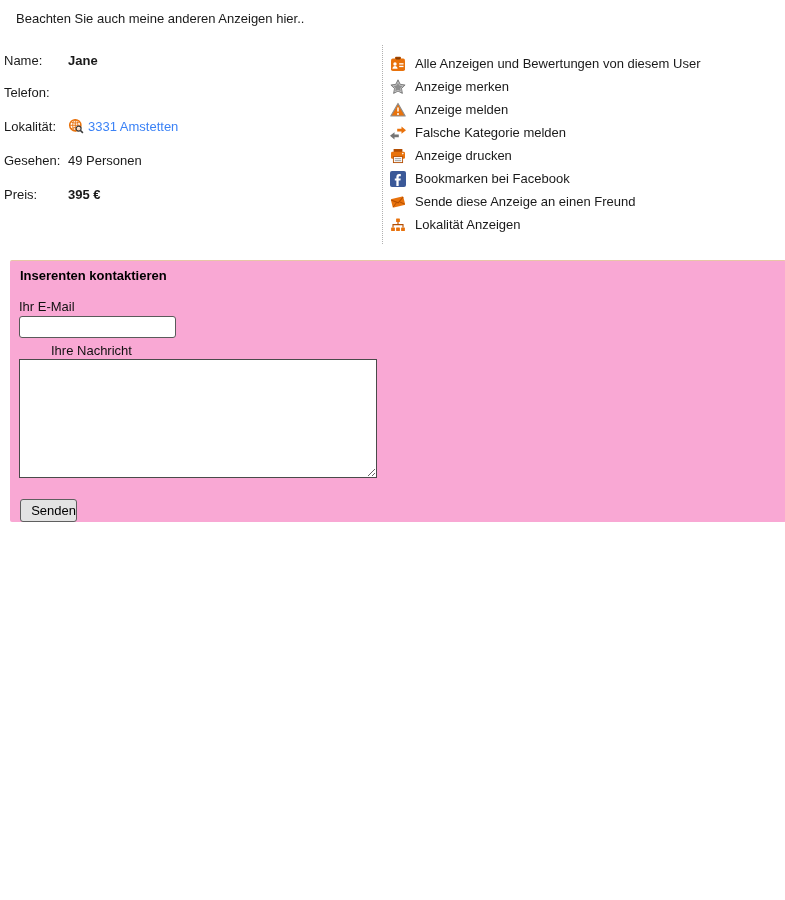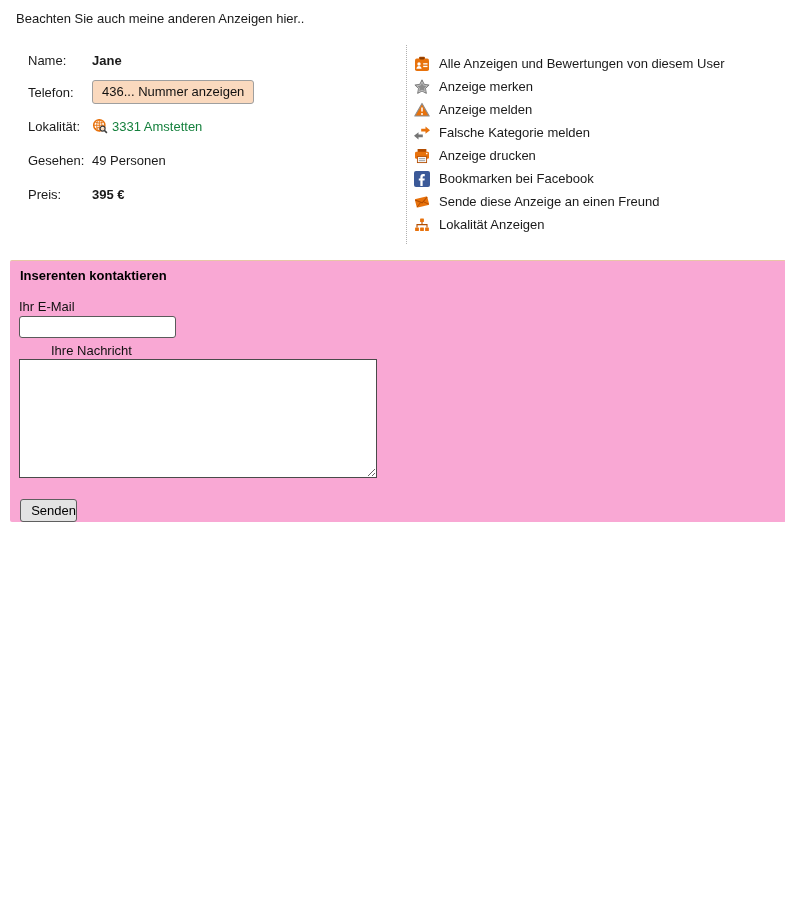--- a/index.html
+++ b/index.html
@@ -7,38 +7,38 @@
   body {
     font-family:"Liberation Sans", sans-serif;
     font-size:13px;
     color:#111;
     position:relative;
     overflow:hidden;
   }
   .top-note { position:absolute; left:16px; top:11px; color:#1a1a1a; }
 
   
-  .info { position:absolute; left:28px; top:45px; display:flex; }
+  .info { position:absolute; left:4px; top:45px; display:flex; }
   .info-left { width:378px; }
   .info-row { display:flex; align-items:center; height:34px; }
   .info-row:first-child { height:30px; }
   .info-label { width:64px; flex:0 0 64px; color:#1a1a1a; }
   .info-value { color:#1a1a1a; }
   .bold { font-weight:bold; }
   .phone-btn {
     background:#fad9be;
     border:1px solid #9f9f9f;
     border-radius:3px;
     padding:3px 9px 4px 9px;
     font-family:"Liberation Sans", sans-serif;
     font-size:13px;
     color:#111;
     cursor:pointer;
   }
-  .loc-wrap { display:flex; align-items:center; gap:3px; text-decoration:none; color:#15803d; cursor:pointer; }
+  .loc-wrap { display:flex; align-items:center; gap:3px; text-decoration:none; color:#3b82f6; cursor:pointer; }
 
   
   .info-right {
     border-left:1px dotted #b0b0b0;
     padding:7px 0 8px 6px;
   }
   .action-row {
     display:flex; align-items:center; height:23px; gap:9px;
     color:#1a1a1a; text-decoration:none; cursor:pointer;
   }
@@ -98,21 +98,20 @@
 <div class="info">
   <div class="info-left">
 
     <div class="info-row">
       <span class="info-label">Name:</span>
       <span class="info-value bold">Jane</span>
     </div>
 
     <div class="info-row">
       <span class="info-label">Telefon:</span>
-      <button class="phone-btn">436... Nummer anzeigen</button>
     </div>
 
     <div class="info-row">
       <span class="info-label">Lokalität:</span>
       <a class="loc-wrap">
         <span class="icon16">
           <svg width="17" height="17" viewBox="0 0 17 17">
             <circle cx="7.3" cy="7.3" r="5.6" fill="#fff" stroke="#e8720c" stroke-width="1.5"></circle>
             <path d="M1.7 7.3h11.2 M7.3 1.7v11.2" stroke="#e8720c" stroke-width="0.9" fill="none"></path>
             <ellipse cx="7.3" cy="7.3" rx="2.6" ry="5.6" fill="none" stroke="#e8720c" stroke-width="0.9"></ellipse>

